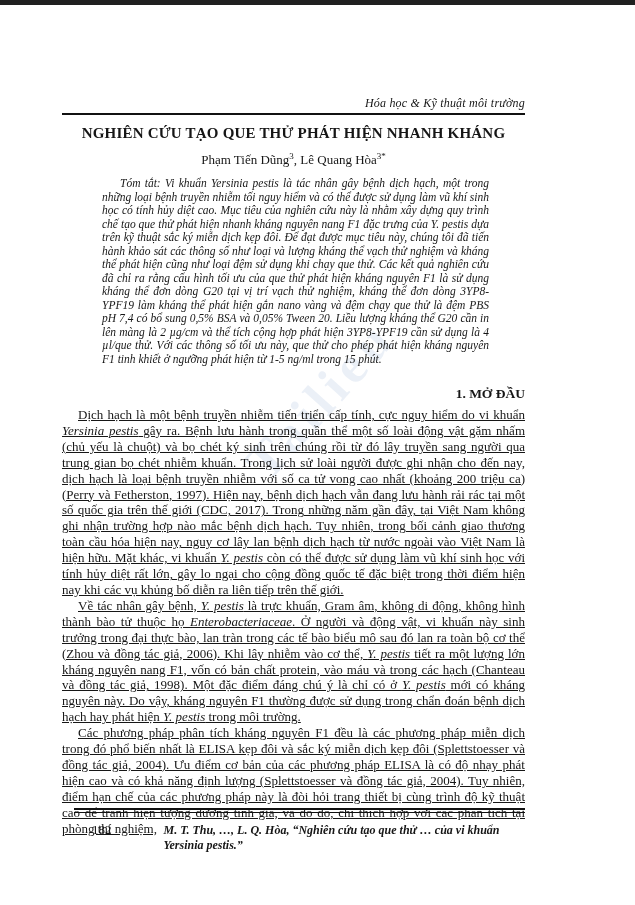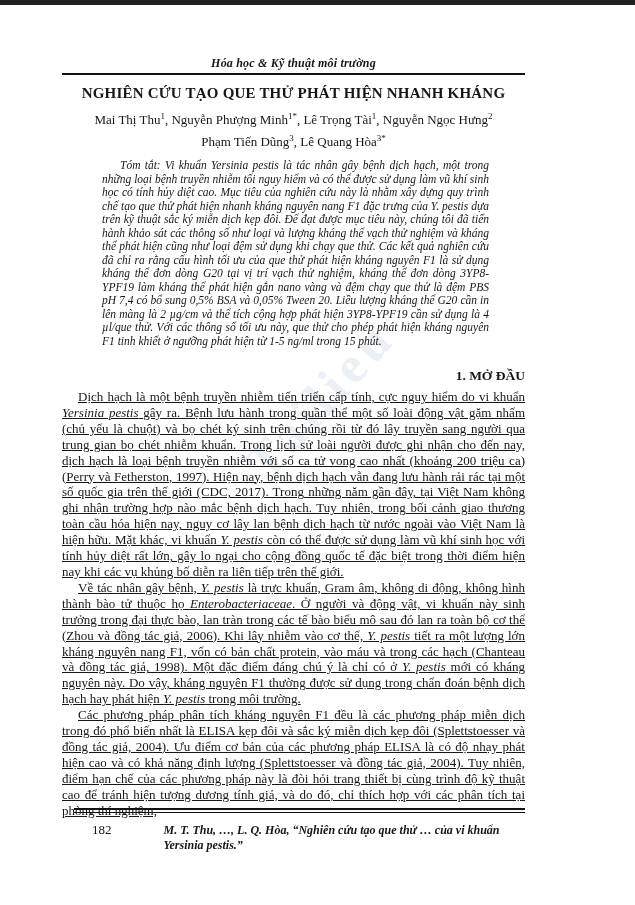--- a/index.html
+++ b/index.html
@@ -15,24 +15,24 @@
     position:absolute; top:0; left:0;
     width:635px; height:5px;
     background:#202020;
   }
   .column {
     position:absolute;
     left:62px; top:0;
     width:463px;
   }
   .journal-header {
-    margin-top:56px;
-    text-align:center;
+    margin-top:96px;
+    text-align:right;
     font-size:12px;
-    font-weight:bold;
+    font-weight:normal;
     font-style:italic;
     letter-spacing:0.2px;
   }
   .header-rule {
     margin-top:2px;
     height:0;
     border-top:2px solid #111;
   }
   .article-title {
     margin-top:9px;
@@ -130,21 +130,20 @@
 <div class="column">
 
   <div class="journal-header">Hóa học &amp; Kỹ thuật môi trường</div>
   <div class="header-rule"></div>
 
   <div class="article-title">
     <div>NGHIÊN CỨU TẠO QUE THỬ PHÁT HIỆN NHANH KHÁNG</div>
   </div>
 
   <div class="authors">
-    <div>Mai Thị Thu<sup>1</sup>, Nguyễn Phượng Minh<sup>1*</sup>, Lê Trọng Tài<sup>1</sup>, Nguyễn Ngọc Hưng<sup>2</sup></div>
     <div>Phạm Tiến Dũng<sup>3</sup>, Lê Quang Hòa<sup>3*</sup></div>
   </div>
 
   <div class="abstract">
     <span class="lead">Tóm tắt:</span>
     <span>Vi khuẩn Yersinia pestis là tác nhân gây bệnh dịch hạch, một trong những loại bệnh truyền nhiễm tối nguy hiểm và có thể được sử dụng làm vũ khí sinh học có tính hủy diệt cao. Mục tiêu của nghiên cứu này là nhằm xây dựng quy trình chế tạo que thử phát hiện nhanh kháng nguyên nang F1 đặc trưng của Y. pestis dựa trên kỹ thuật sắc ký miễn dịch kẹp đôi. Để đạt được mục tiêu này, chúng tôi đã tiến hành khảo sát các thông số như loại và lượng kháng thể vạch thử nghiệm và kháng thể phát hiện cũng như loại đệm sử dụng khi chạy que thử. Các kết quả nghiên cứu đã chỉ ra rằng cấu hình tối ưu của que thử phát hiện kháng nguyên F1 là sử dụng kháng thể đơn dòng G20 tại vị trí vạch thử nghiệm, kháng thể đơn dòng 3YP8-YPF19 làm kháng thể phát hiện gắn nano vàng và đệm chạy que thử là đệm PBS pH 7,4 có bổ sung 0,5% BSA và 0,05% Tween 20. Liều lượng kháng thể G20 cần in lên màng là 2 µg/cm và thể tích cộng hợp phát hiện 3YP8-YPF19 cần sử dụng là 4 µl/que thử. Với các thông số tối ưu này, que thử cho phép phát hiện kháng nguyên F1 tinh khiết ở ngưỡng phát hiện từ 1-5 ng/ml trong 15 phút.</span>
   </div>
 
 
   <div class="section-heading">1. MỞ ĐẦU</div>

